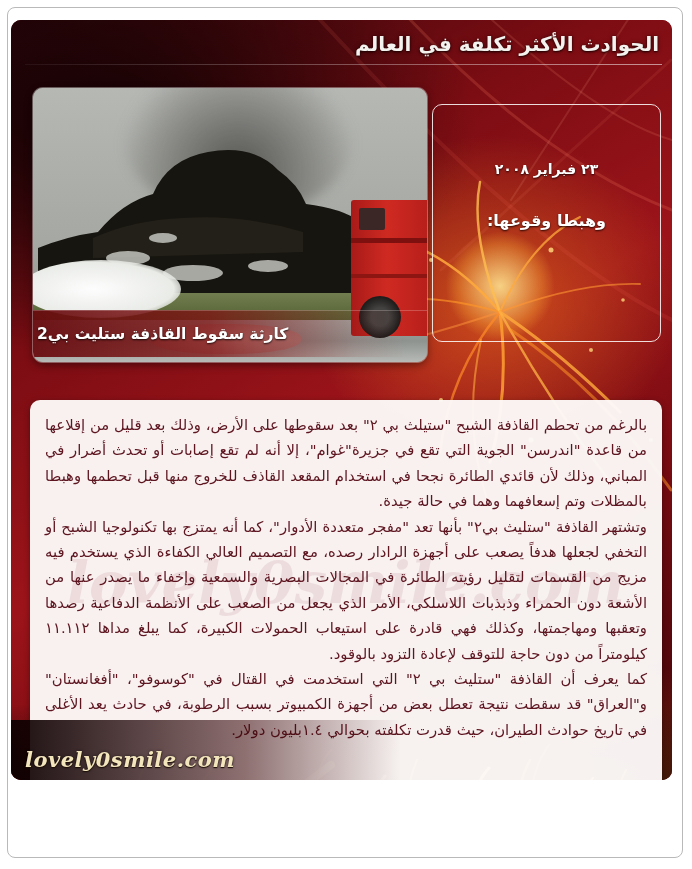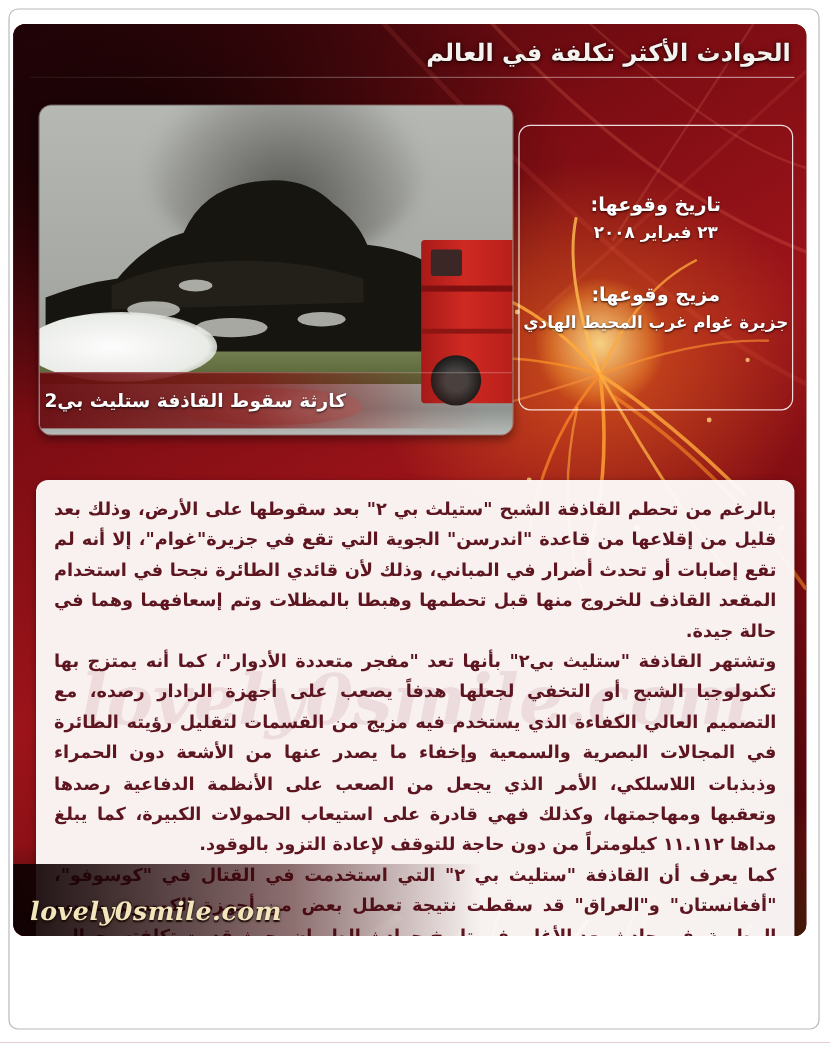--- a/index.html
+++ b/index.html
@@ -97,21 +97,21 @@
     padding:12px 15px;overflow:hidden;
     box-shadow:0 2px 6px rgba(0,0,0,0.35);
   }
   .watermark{
     position:absolute;top:47%;left:50%;transform:translate(-50%,-50%);
     font-family:"DejaVu Serif",serif;font-style:italic;font-weight:700;
     font-size:58px;color:rgba(186,118,128,0.17);white-space:nowrap;pointer-events:none;
   }
   .article{position:relative;direction:rtl;}
   .article p{
-    margin:0;font-size:14.8px;font-weight:700;color:#5d1520;
+    margin:0;font-size:14.8px;font-weight:400;color:#5d1520;
     line-height:25.4px;text-align:justify;
   }
   
   .footer-band{
     position:absolute;left:0;bottom:0;width:390px;height:60px;
     background:linear-gradient(to right, rgba(14,1,2,0.94), rgba(55,5,8,0.55) 60%, rgba(55,5,8,0) 100%);
   }
   .footer{
     position:absolute;left:14px;bottom:8px;width:196px;text-align:center;direction:rtl;
   }
@@ -206,25 +206,23 @@
     <div class="truck-window"></div>
     <div class="truck-stripe"></div>
     <div class="truck-stripe2"></div>
     <div class="truck-wheel"></div>
     <div class="caption-bar">
       <span class="caption-text">كارثة سقوط القاذفة ستليث بي2</span>
     </div>
   </div>
 
   <div class="info-box">
-    <div class="info-label">تاريخ وقوعها:</div>
     <div class="info-value">٢٣ فبراير ٢٠٠٨</div>
     <div class="info-gap"></div>
-    <div class="info-label">مزيج وقوعها:</div>
-    <div class="info-value">جزيرة غوام غرب المحيط الهادي</div>
+    <div class="info-label">وهبطا وقوعها:</div>
   </div>
 
   <div class="content-box">
     <div class="watermark">lovely0smile.com</div>
     <div class="article">
       <p>بالرغم من تحطم القاذفة الشبح "ستيلث بي ٢" بعد سقوطها على الأرض، وذلك بعد قليل من إقلاعها من قاعدة "اندرسن" الجوية التي تقع في جزيرة"غوام"، إلا أنه لم تقع إصابات أو تحدث أضرار في المباني، وذلك لأن قائدي الطائرة نجحا في استخدام المقعد القاذف للخروج منها قبل تحطمها وهبطا بالمظلات وتم إسعافهما وهما في حالة جيدة.</p>
       <p>وتشتهر القاذفة "ستليث بي٢" بأنها تعد "مفجر متعددة الأدوار"، كما أنه يمتزج بها تكنولوجيا الشبح أو التخفي لجعلها هدفاً يصعب على أجهزة الرادار رصده، مع التصميم العالي الكفاءة الذي يستخدم فيه مزيج من القسمات لتقليل رؤيته الطائرة في المجالات البصرية والسمعية وإخفاء ما يصدر عنها من الأشعة دون الحمراء وذبذبات اللاسلكي، الأمر الذي يجعل من الصعب على الأنظمة الدفاعية رصدها وتعقبها ومهاجمتها، وكذلك فهي قادرة على استيعاب الحمولات الكبيرة، كما يبلغ مداها ١١.١١٢ كيلومتراً من دون حاجة للتوقف لإعادة التزود بالوقود.</p>
       <p>كما يعرف أن القاذفة "ستليث بي ٢" التي استخدمت في القتال في "كوسوفو"، "أفغانستان" و"العراق" قد سقطت نتيجة تعطل بعض من أجهزة الكمبيوتر بسبب الرطوبة، في حادث يعد الأغلى في تاريخ حوادث الطيران، حيث قدرت تكلفته بحوالي ١.٤بليون دولار.</p>
     </div>
   </div>

